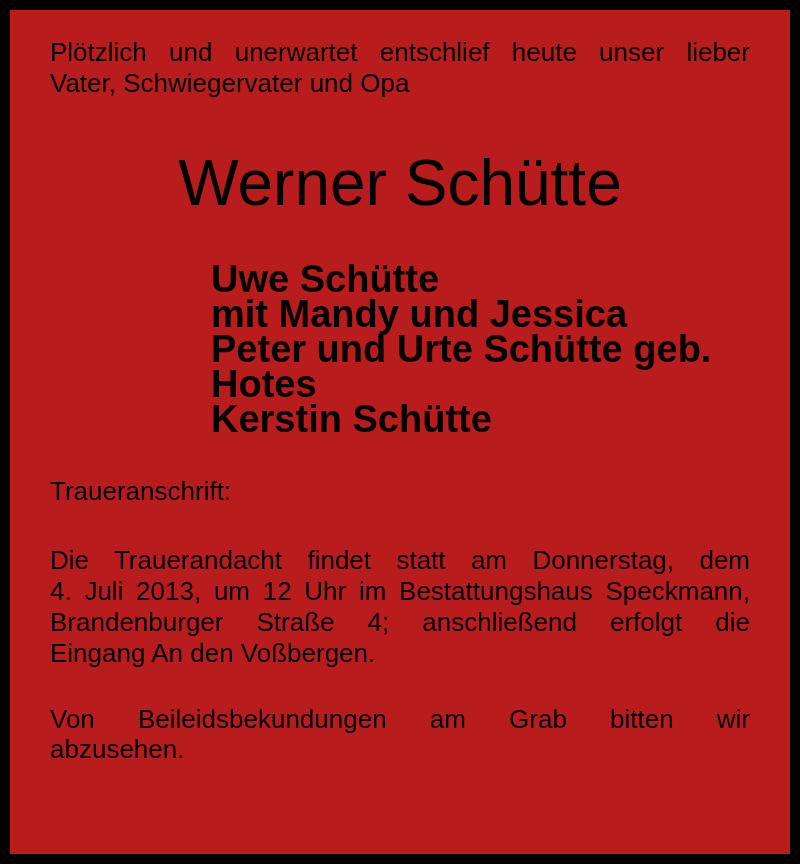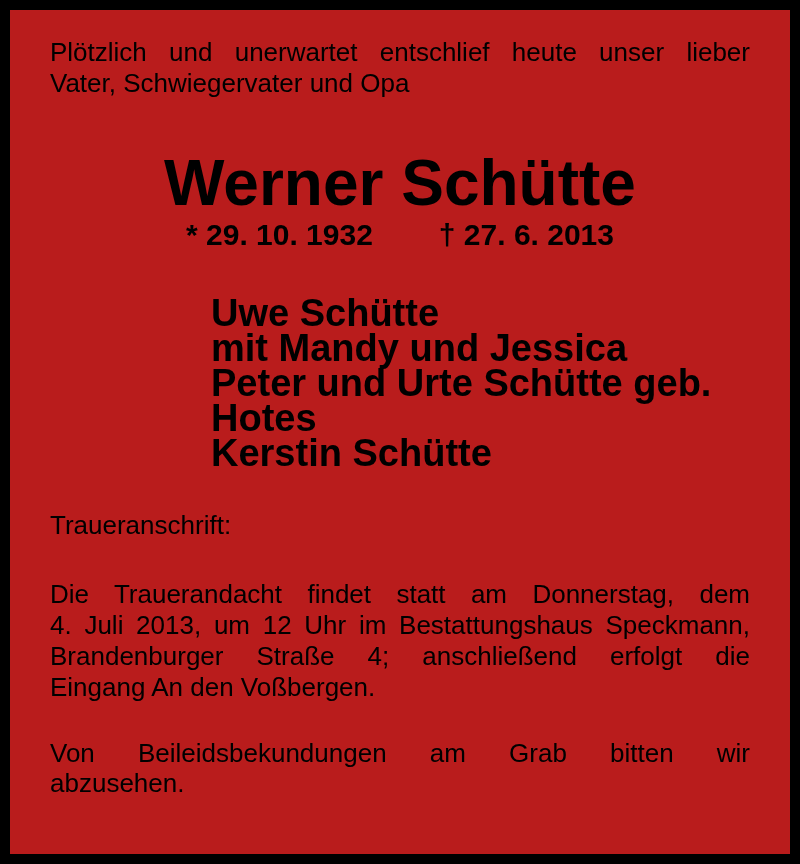--- a/index.html
+++ b/index.html
@@ -31,21 +31,21 @@
   .intro {
     font-size: 26px;
     line-height: 31px;
     font-weight: normal;
   }
 
   .name {
     margin-top: 49px;
     font-size: 64px;
     line-height: 70px;
-    font-weight: bold;
+    font-weight: normal;
     text-align: center;
     letter-spacing: 0px;
     white-space: nowrap;
   }
 
   .dates {
     margin-top: 0px;
     display: flex;
     justify-content: center;
     gap: 66px;
@@ -85,24 +85,20 @@
 
 <div class="card">
 
   <div class="intro">
     <div class="jline">Plötzlich und unerwartet entschlief heute unser lieber</div>
     <div class="lline">Vater, Schwiegervater und Opa</div>
   </div>
 
   <div class="name">Werner Schütte</div>
 
-  <div class="dates">
-    <span>* 29. 10. 1932</span>
-    <span>† 27. 6. 2013</span>
-  </div>
 
   <div class="mourners">
     <div class="lline">Uwe Schütte</div>
     <div class="lline">mit Mandy und Jessica</div>
     <div class="lline">Peter und Urte Schütte geb. Hotes</div>
     <div class="lline">Kerstin Schütte</div>
   </div>
 
   <div class="address">
     <div class="lline">Traueranschrift:</div>

